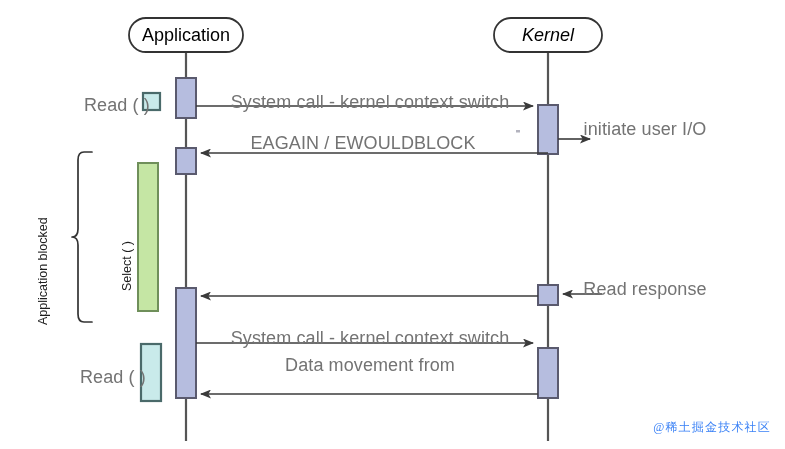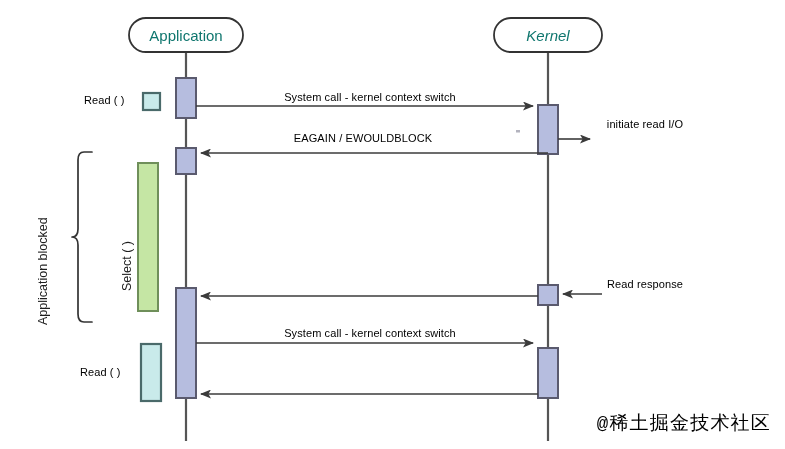--- a/index.html
+++ b/index.html
@@ -9,53 +9,53 @@
     font-family:"Liberation Sans","DejaVu Sans",sans-serif;
     color:#1a1a1a;
     overflow:hidden;
     position:relative;
   }
   #stage{position:absolute;left:0;top:0;width:785px;height:449px;}
   svg#diagram{position:absolute;left:0;top:0;width:785px;height:449px;}
 
   .lbl{
     position:absolute;
-    font-size:11px;
-    color:#000000;
+    font-size:18px;
+    color:#737373;
     white-space:nowrap;
     line-height:1.25;
     letter-spacing:.1px;
   }
   .lbl.center{transform:translateX(-50%);text-align:left;}
 
   .actor-name{
     position:absolute;
-    font-size:15px;
-    color:#0f766e;
+    font-size:18px;
+    color:#000000;
     transform:translate(-50%,-50%);
     white-space:nowrap;
   }
 
   .vtext{
     position:absolute;
     font-size:12.5px;
     color:#1d1d1d;
     white-space:nowrap;
     transform-origin:0 0;
     transform:rotate(-90deg);
   }
 
   .watermark{
     position:absolute;
     right:14px;bottom:13px;
-    font-size:19px;
-    color:#000000;
+    font-size:12px;
+    color:#3b82f6;
     letter-spacing:1.2px;
     white-space:nowrap;
-    font-family:Liberation Mono, monospace;
+    font-family:Liberation Serif, serif;
   }
 </style>
 </head>
 <body>
 
 <div id="stage">
 
   <svg id="diagram" viewBox="0 0 785 449">
     <defs>
       <marker id="arrowR" markerWidth="11" markerHeight="9" refX="10" refY="4.5" orient="auto" markerUnits="userSpaceOnUse">
@@ -148,23 +148,24 @@
   <div class="lbl" style="left:84px;top:94px;">Read ( )</div>
   <div class="lbl" style="left:80px;top:366px;">Read ( )</div>
 
   <div class="vtext" style="left:36px;top:325px;">Application blocked</div>
   <div class="vtext" style="left:120px;top:291px;">Select ( )</div>
 
   <div class="lbl center" style="left:370px;top:91px;">System call - kernel context switch</div>
 
   <div class="lbl center" style="left:363px;top:132px;">EAGAIN / EWOULDBLOCK</div>
 
-  <div class="lbl center" style="left:645px;top:118px;">initiate read I/O</div>
+  <div class="lbl center" style="left:645px;top:118px;">initiate user I/O</div>
 
 
   <div class="lbl center" style="left:645px;top:266px;margin-top:12px;">Read response</div>
 
   <div class="lbl center" style="left:370px;top:327px;">System call - kernel context switch</div>
 
+  <div class="lbl center" style="left:370px;top:354px;">Data movement from</div>
 
   <div class="watermark">@稀土掘金技术社区</div>
 
 </div>
 
 </body></html>

